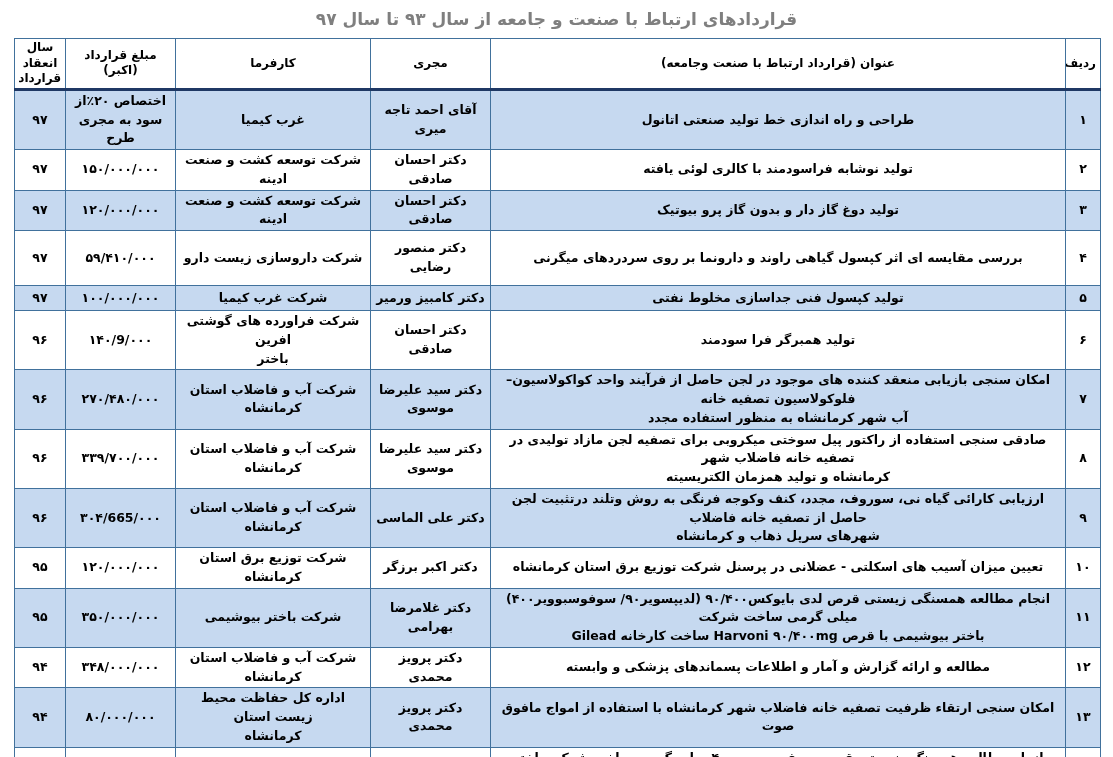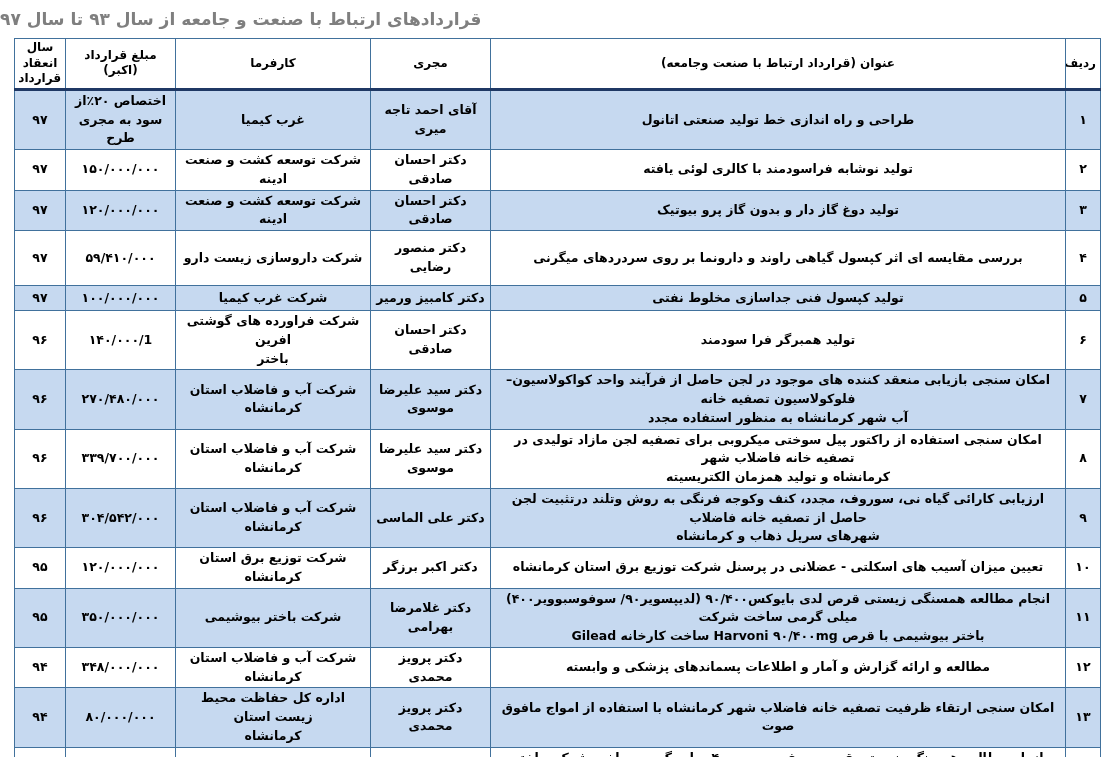--- a/index.html
+++ b/index.html
@@ -3,21 +3,21 @@
 <meta charset="utf-8">
 <style>
   html,body{margin:0;padding:0;background:#ffffff;}
   body{
     width:1113px;height:757px;overflow:hidden;
     font-family:"DejaVu Sans", sans-serif;
     -webkit-font-smoothing:antialiased;
   }
   .page-title{
     direction:rtl;
-    text-align:left;
+    text-align:center;
     color:#7f7f7f;
     font-weight:bold;
     font-size:17px;
     padding-top:9px;
     margin-bottom:9px;
   }
   table.contracts{
     direction:rtl;
     border-collapse:collapse;
     table-layout:fixed;
@@ -117,50 +117,50 @@
         <td>شرکت غرب کیمیا</td>
         <td>۱۰۰/۰۰۰/۰۰۰</td>
         <td>۹۷</td>
       </tr>
       <tr class="r6">
         <td>۶</td>
         <td>تولید همبرگر فرا سودمند</td>
         <td>دکتر احسان صادقی</td>
         <td>شرکت فراورده های گوشتی افرین
 باختر</td>
-        <td>۱۴۰/۰۰۰/1</td>
+        <td>۱۴۰/9/۰۰۰</td>
         <td>۹۶</td>
       </tr>
       <tr class="r7 stripe">
         <td>۷</td>
         <td>امکان سنجی بازیابی منعقد کننده های موجود در لجن حاصل از فرآیند واحد کواکولاسیون– فلوکولاسیون تصفیه خانه
 آب شهر کرمانشاه به منظور استفاده مجدد</td>
         <td>دکتر سید علیرضا
 موسوی</td>
         <td>شرکت آب و فاضلاب استان کرمانشاه</td>
         <td>۲۷۰/۴۸۰/۰۰۰</td>
         <td>۹۶</td>
       </tr>
       <tr class="r8">
         <td>۸</td>
-        <td>امکان سنجی استفاده از راکتور پیل سوختی میکروبی برای تصفیه لجن مازاد تولیدی در تصفیه خانه فاضلاب شهر
+        <td>صادقی سنجی استفاده از راکتور پیل سوختی میکروبی برای تصفیه لجن مازاد تولیدی در تصفیه خانه فاضلاب شهر
 کرمانشاه و تولید همزمان الکتریسیته</td>
         <td>دکتر سید علیرضا
 موسوی</td>
         <td>شرکت آب و فاضلاب استان کرمانشاه</td>
         <td>۳۳۹/۷۰۰/۰۰۰</td>
         <td>۹۶</td>
       </tr>
       <tr class="r9 stripe">
         <td>۹</td>
         <td>ارزیابی کارائی گیاه نی، سوروف، مجدد، کنف وکوجه فرنگی به روش وتلند درتثبیت لجن حاصل از تصفیه خانه فاضلاب
 شهرهای سرپل ذهاب و کرمانشاه</td>
         <td>دکتر علی الماسی</td>
         <td>شرکت آب و فاضلاب استان کرمانشاه</td>
-        <td>۳۰۴/۵۴۲/۰۰۰</td>
+        <td>۳۰۴/665/۰۰۰</td>
         <td>۹۶</td>
       </tr>
       <tr class="r10">
         <td>۱۰</td>
         <td>تعیین میزان  آسیب های اسکلتی  - عضلانی در پرسنل شرکت توزیع برق استان کرمانشاه</td>
         <td>دکتر اکبر برزگر</td>
         <td>شرکت توزیع برق استان کرمانشاه</td>
         <td>۱۲۰/۰۰۰/۰۰۰</td>
         <td>۹۵</td>
       </tr>

